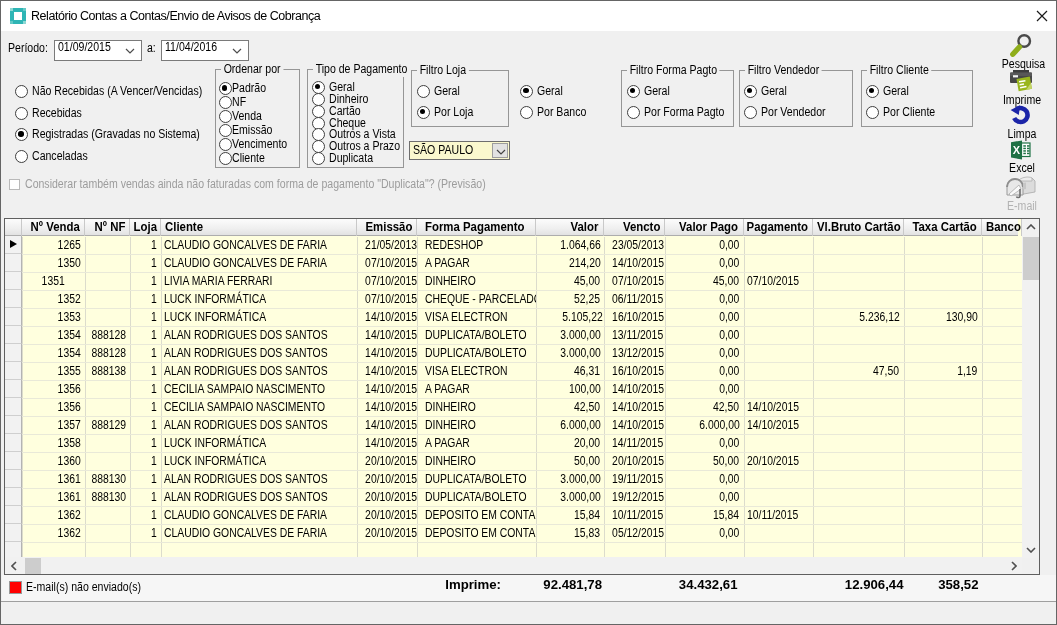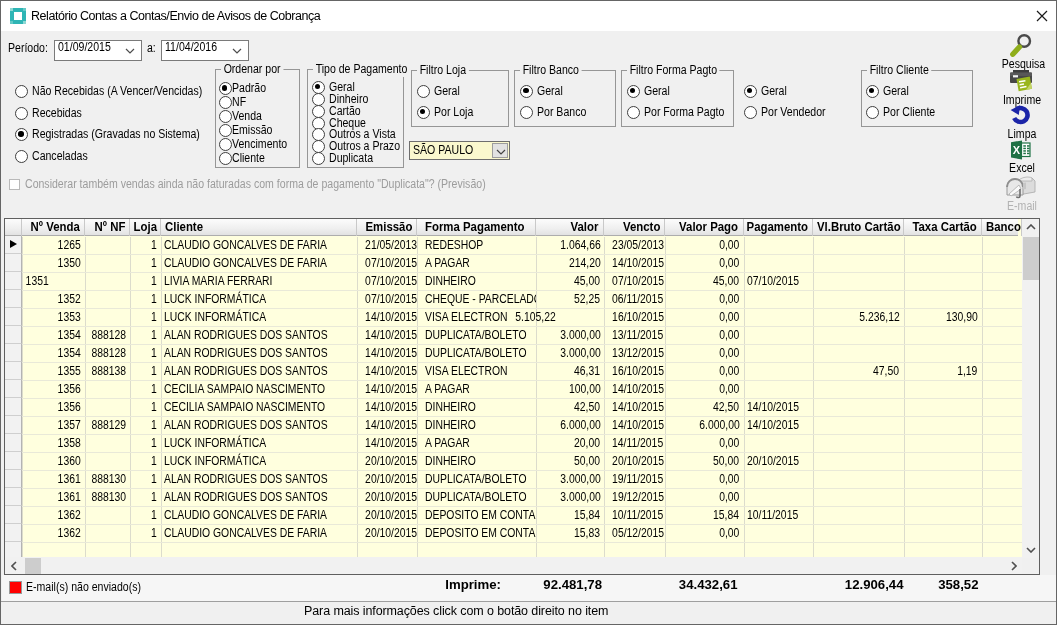--- a/index.html
+++ b/index.html
@@ -71,25 +71,25 @@
     </div>
 <div class="gb" style="left:306px;top:68px;width:97px;height:99px">
       <span class="cap"><i>Tipo de Pagamento</i></span>
     </div>
 <div class="gb" style="left:214px;top:68px;width:85px;height:99px">
       <span class="cap"><i>Ordenar por</i></span>
     </div>
 <div class="gb" style="left:410px;top:69px;width:98px;height:57px">
       <span class="cap"><i>Filtro Loja</i></span>
     </div>
-<div class="gb" style="left:513px;top:69px;width:102px;height:57px">
-      <span class="cap"><i>Filtro Banco</i></span>
-    </div>
 <div class="gb" style="left:620px;top:69px;width:113px;height:57px">
       <span class="cap"><i>Filtro Forma Pagto</i></span>
+    </div>
+<div class="gb" style="left:738px;top:69px;width:114px;height:57px">
+      <span class="cap"><i>Filtro Vendedor</i></span>
     </div>
 <div class="gb" style="left:860px;top:69px;width:112px;height:57px">
       <span class="cap"><i>Filtro Cliente</i></span>
     </div>
 <span class="radio" style="left:14.0px;top:83.5px"></span>
     <div class="lbl" style="left:30.5px;top:82.5px">Não Recebidas (A Vencer/Vencidas)</div>
 <span class="radio" style="left:14.0px;top:105.5px"></span>
     <div class="lbl" style="left:30.5px;top:104.5px">Recebidas</div>
 <span class="radio on" style="left:14.0px;top:127.0px"></span>
     <div class="lbl" style="left:30.5px;top:126.0px">Registradas (Gravadas no Sistema)</div>
@@ -283,21 +283,21 @@
 <div class="gcell" style="left:598.5px;top:17px;width:61.5px;text-align:right;padding-right:4px;"><i style="transform-origin:100% 50%">23/05/2013</i></div>
 <div class="gcell" style="left:660.0px;top:17px;width:78.5px;text-align:right;padding-right:4px;"><i style="transform-origin:100% 50%">0,00</i></div>
 <div class="gcell" style="left:17.0px;top:35px;width:63.0px;text-align:right;padding-right:4px;"><i style="transform-origin:100% 50%">1350</i></div>
 <div class="gcell" style="left:125.0px;top:35px;width:31.0px;text-align:right;padding-right:4px;"><i style="transform-origin:100% 50%">1</i></div>
 <div class="gcell" style="left:156.0px;top:35px;width:195.5px;text-align:left;padding-left:3px;"><i style="transform-origin:0 50%">CLAUDIO GONCALVES DE FARIA</i></div>
 <div class="gcell" style="left:351.5px;top:35px;width:60.5px;text-align:right;padding-right:4px;"><i style="transform-origin:100% 50%">07/10/2015</i></div>
 <div class="gcell" style="left:412.0px;top:35px;width:118.5px;text-align:left;padding-left:8px;"><i style="transform-origin:0 50%">A PAGAR</i></div>
 <div class="gcell" style="left:530.5px;top:35px;width:68.0px;text-align:right;padding-right:3px;"><i style="transform-origin:100% 50%">214,20</i></div>
 <div class="gcell" style="left:598.5px;top:35px;width:61.5px;text-align:right;padding-right:4px;"><i style="transform-origin:100% 50%">14/10/2015</i></div>
 <div class="gcell" style="left:660.0px;top:35px;width:78.5px;text-align:right;padding-right:4px;"><i style="transform-origin:100% 50%">0,00</i></div>
-<div class="gcell" style="left:17.0px;top:53px;width:63.0px;text-align:left;padding-right:4px;"><i style="transform-origin:100% 50%">1351</i></div>
+<div class="gcell" style="left:17.0px;top:53px;width:63.0px;text-align:center;padding-right:4px;"><i style="transform-origin:100% 50%">1351</i></div>
 <div class="gcell" style="left:125.0px;top:53px;width:31.0px;text-align:right;padding-right:4px;"><i style="transform-origin:100% 50%">1</i></div>
 <div class="gcell" style="left:156.0px;top:53px;width:195.5px;text-align:left;padding-left:3px;"><i style="transform-origin:0 50%">LIVIA MARIA FERRARI</i></div>
 <div class="gcell" style="left:351.5px;top:53px;width:60.5px;text-align:right;padding-right:4px;"><i style="transform-origin:100% 50%">07/10/2015</i></div>
 <div class="gcell" style="left:412.0px;top:53px;width:118.5px;text-align:left;padding-left:8px;"><i style="transform-origin:0 50%">DINHEIRO</i></div>
 <div class="gcell" style="left:530.5px;top:53px;width:68.0px;text-align:right;padding-right:3px;"><i style="transform-origin:100% 50%">45,00</i></div>
 <div class="gcell" style="left:598.5px;top:53px;width:61.5px;text-align:right;padding-right:4px;"><i style="transform-origin:100% 50%">07/10/2015</i></div>
 <div class="gcell" style="left:660.0px;top:53px;width:78.5px;text-align:right;padding-right:4px;"><i style="transform-origin:100% 50%">45,00</i></div>
 <div class="gcell" style="left:738.5px;top:53px;width:69.5px;text-align:left;padding-left:3px;"><i style="transform-origin:0 50%">07/10/2015</i></div>
 <div class="gcell" style="left:17.0px;top:71px;width:63.0px;text-align:right;padding-right:4px;"><i style="transform-origin:100% 50%">1352</i></div>
 <div class="gcell" style="left:125.0px;top:71px;width:31.0px;text-align:right;padding-right:4px;"><i style="transform-origin:100% 50%">1</i></div>
@@ -305,21 +305,21 @@
 <div class="gcell" style="left:351.5px;top:71px;width:60.5px;text-align:right;padding-right:4px;"><i style="transform-origin:100% 50%">07/10/2015</i></div>
 <div class="gcell" style="left:412.0px;top:71px;width:118.5px;text-align:left;padding-left:8px;"><i style="transform-origin:0 50%">CHEQUE - PARCELADO</i></div>
 <div class="gcell" style="left:530.5px;top:71px;width:68.0px;text-align:right;padding-right:3px;"><i style="transform-origin:100% 50%">52,25</i></div>
 <div class="gcell" style="left:598.5px;top:71px;width:61.5px;text-align:right;padding-right:4px;"><i style="transform-origin:100% 50%">06/11/2015</i></div>
 <div class="gcell" style="left:660.0px;top:71px;width:78.5px;text-align:right;padding-right:4px;"><i style="transform-origin:100% 50%">0,00</i></div>
 <div class="gcell" style="left:17.0px;top:89px;width:63.0px;text-align:right;padding-right:4px;"><i style="transform-origin:100% 50%">1353</i></div>
 <div class="gcell" style="left:125.0px;top:89px;width:31.0px;text-align:right;padding-right:4px;"><i style="transform-origin:100% 50%">1</i></div>
 <div class="gcell" style="left:156.0px;top:89px;width:195.5px;text-align:left;padding-left:3px;"><i style="transform-origin:0 50%">LUCK INFORMÁTICA</i></div>
 <div class="gcell" style="left:351.5px;top:89px;width:60.5px;text-align:right;padding-right:4px;"><i style="transform-origin:100% 50%">14/10/2015</i></div>
 <div class="gcell" style="left:412.0px;top:89px;width:118.5px;text-align:left;padding-left:8px;"><i style="transform-origin:0 50%">VISA ELECTRON</i></div>
-<div class="gcell" style="left:504px;top:89px;width:68.0px;text-align:left;padding-right:3px;"><i style="transform-origin:100% 50%">5.105,22</i></div>
+<div class="gcell" style="left:533px;top:89px;width:68.0px;text-align:right;padding-right:3px;"><i style="transform-origin:100% 50%">5.105,22</i></div>
 <div class="gcell" style="left:598.5px;top:89px;width:61.5px;text-align:right;padding-right:4px;"><i style="transform-origin:100% 50%">16/10/2015</i></div>
 <div class="gcell" style="left:660.0px;top:89px;width:78.5px;text-align:right;padding-right:4px;"><i style="transform-origin:100% 50%">0,00</i></div>
 <div class="gcell" style="left:808.0px;top:89px;width:90.5px;text-align:right;padding-right:4px;"><i style="transform-origin:100% 50%">5.236,12</i></div>
 <div class="gcell" style="left:898.5px;top:89px;width:78.0px;text-align:right;padding-right:4px;"><i style="transform-origin:100% 50%">130,90</i></div>
 <div class="gcell" style="left:17.0px;top:107px;width:63.0px;text-align:right;padding-right:4px;"><i style="transform-origin:100% 50%">1354</i></div>
 <div class="gcell" style="left:80.0px;top:107px;width:45.0px;text-align:right;padding-right:4px;"><i style="transform-origin:100% 50%">888128</i></div>
 <div class="gcell" style="left:125.0px;top:107px;width:31.0px;text-align:right;padding-right:4px;"><i style="transform-origin:100% 50%">1</i></div>
 <div class="gcell" style="left:156.0px;top:107px;width:195.5px;text-align:left;padding-left:3px;"><i style="transform-origin:0 50%">ALAN RODRIGUES DOS SANTOS</i></div>
 <div class="gcell" style="left:351.5px;top:107px;width:60.5px;text-align:right;padding-right:4px;"><i style="transform-origin:100% 50%">14/10/2015</i></div>
 <div class="gcell" style="left:412.0px;top:107px;width:118.5px;text-align:left;padding-left:8px;"><i style="transform-origin:0 50%">DUPLICATA/BOLETO</i></div>
@@ -445,13 +445,12 @@
 </div>
 <div class="abs" style="left:1px;top:574px;width:1055px;height:27px;background:#F6F6F6"></div>
 <div class="abs" style="left:8px;top:580px;width:13px;height:13px;background:#FF0000;border:1px solid #999"></div>
 <div class="lbl" style="left:25px;top:579px">E-mail(s) não enviado(s)</div>
 <div class="lblr bold" style="left:400px;top:576px;width:100px;text-align:right;font-size:13.2px">Imprime:</div>
 <div class="lblr bold" style="left:491.0px;top:576px;width:110px;text-align:right;font-size:13.2px">92.481,78</div>
 <div class="lblr bold" style="left:626.5px;top:576px;width:110px;text-align:right;font-size:13.2px">34.432,61</div>
 <div class="lblr bold" style="left:792.5px;top:576px;width:110px;text-align:right;font-size:13.2px">12.906,44</div>
 <div class="lblr bold" style="left:867.5px;top:576px;width:110px;text-align:right;font-size:13.2px">358,52</div>
 <div class="abs" style="left:0;top:600px;width:1055px;height:23px;background:#F0F0F0;border-top:1px solid #9f9f9f"></div>
-<div class="lblr" style="left:303px;top:603px;letter-spacing:-0.1px;font-size:12.5px">Para mais informações click com o botão direito no item</div>
 </div>
 </body></html>

